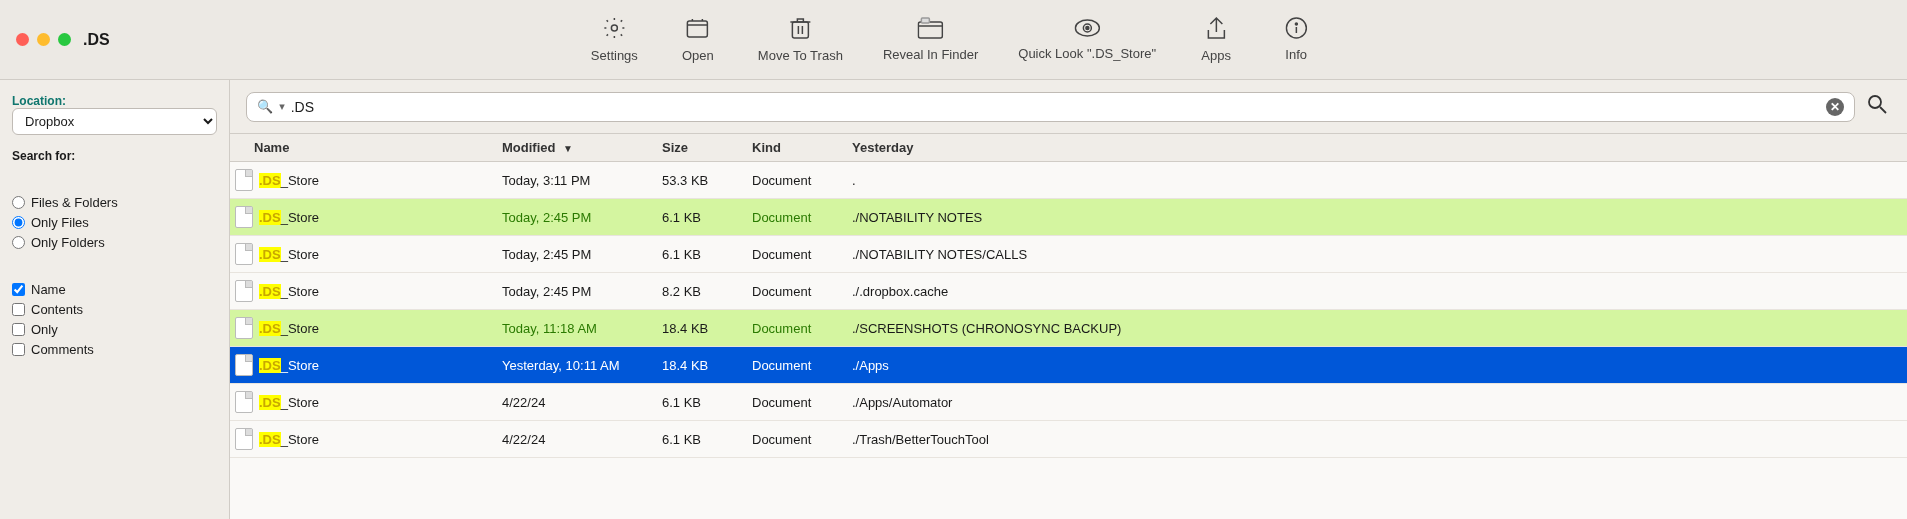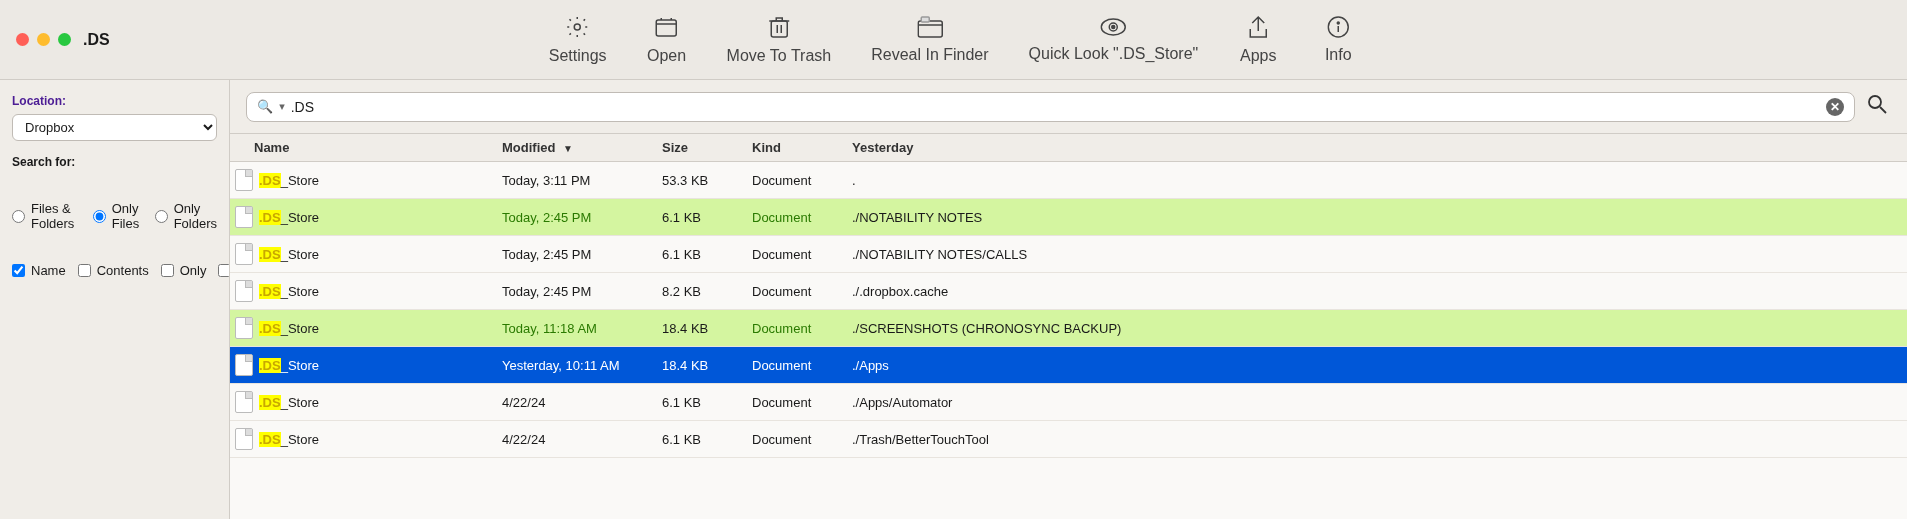--- a/index.html
+++ b/index.html
@@ -64,21 +64,21 @@
       border: none;
       color: #333;
       font-size: 11px;
       min-width: 80px;
     }
     .toolbar-icon {
       font-size: 22px;
       line-height: 1;
     }
     .toolbar-label {
-      font-size: 16px;
+      font-size: 13px;
       color: #444;
       white-space: nowrap;
     }
 
     
     .main-layout {
       display: flex;
       flex: 1;
       overflow: hidden;
     }
@@ -88,44 +88,43 @@
       width: 230px;
       background: #f0ede8;
       border-right: 1px solid #d0ccc6;
       padding: 14px 12px;
       flex-shrink: 0;
       overflow-y: auto;
     }
     .sidebar-location-label {
       font-size: 12px;
       font-weight: 700;
-      color: #4c1d95;
-      margin-bottom: 6px;
+      color: #0f766e;
     }
     .sidebar-dropdown {
       width: 100%;
       padding: 4px 8px;
       font-size: 13px;
       border: 1px solid #c0bbb5;
       border-radius: 6px;
       background: #fff;
       color: #1a1a1a;
       margin-bottom: 14px;
       appearance: auto;
     }
     .sidebar-search-label {
       font-size: 12px;
       font-weight: 700;
       color: #1a1a1a;
       margin-bottom: 8px;
     }
     .radio-group, .checkbox-group {
       display: flex;
-      flex-direction: row;
-      gap: 12px;
+      flex-direction: column;
+      gap: 5px;
       margin-bottom: 10px;
       margin-top: 32px;
     }
     .radio-item, .checkbox-item {
       display: flex;
       align-items: center;
       gap: 6px;
       font-size: 13px;
       color: #1a1a1a;
     }

